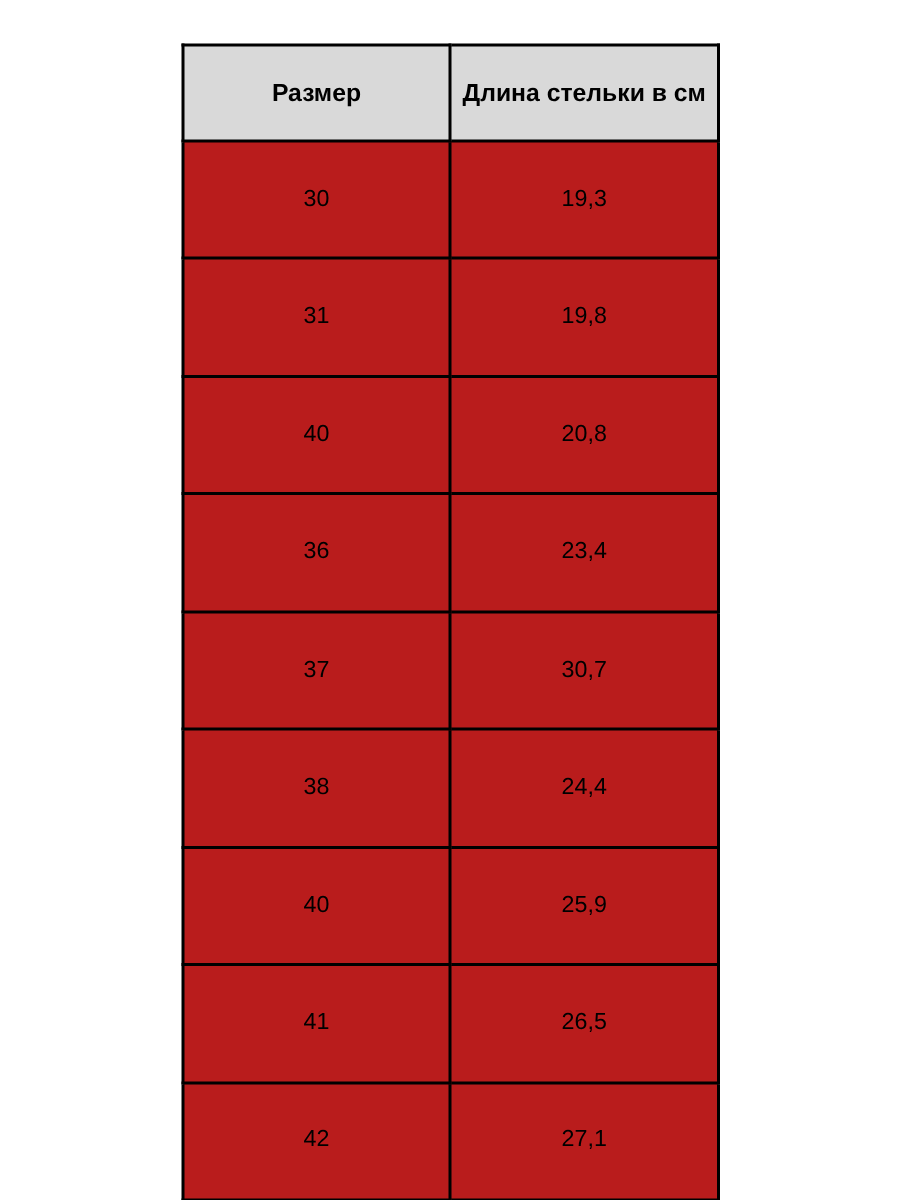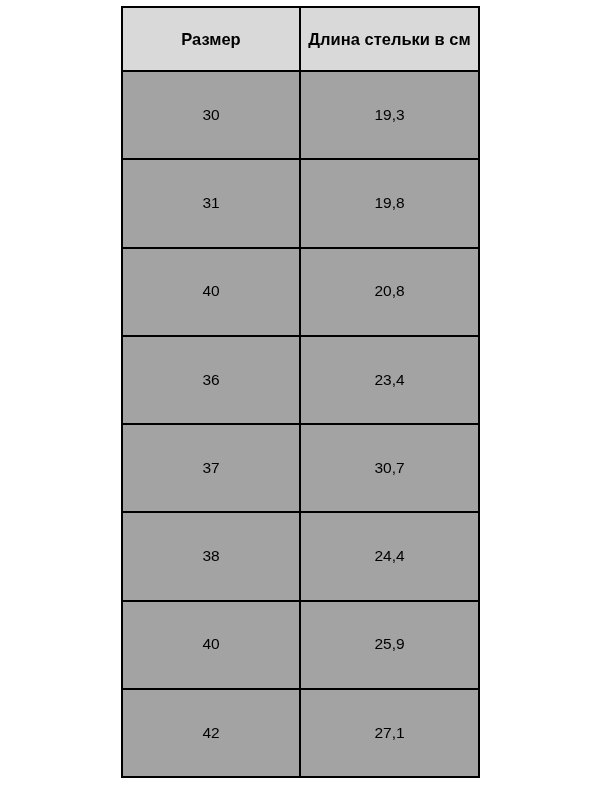--- a/index.html
+++ b/index.html
@@ -10,21 +10,21 @@
     width: 600px;
     height: 800px;
     background: #ffffff;
     font-family: "Liberation Sans", "DejaVu Sans", sans-serif;
     overflow: hidden;
   }
 
   #size-chart-wrapper {
     position: absolute;
     left: 121px;
-    top: 6px;
+    top: 29px;
     width: 357px;
     height: 716px;
   }
 
   table.size-table {
     width: 357px;
     height: 772px;
     border-collapse: collapse;
     table-layout: fixed;
     border: 2px solid #000000;
@@ -45,21 +45,21 @@
 
   table.size-table thead th {
     background: #d9d9d9;
     font-weight: bold;
     font-size: 16.5px;
     line-height: 1.35;
     height: 64px;
   }
 
   table.size-table tbody td {
-    background: #a3a3a3;
+    background: #b91c1c;
     font-weight: normal;
     font-size: 15.5px;
     line-height: 1.2;
     height: 54.3px;
   }
 </style>
 </head>
 <body>
 
 <div id="size-chart-wrapper">
@@ -97,18 +97,22 @@
         </tr>
         <tr>
           <td>38</td>
           <td>24,4</td>
         </tr>
         <tr>
           <td>40</td>
           <td>25,9</td>
         </tr>
         <tr>
+          <td>41</td>
+          <td>26,5</td>
+        </tr>
+        <tr>
           <td>42</td>
           <td>27,1</td>
         </tr>
       </tbody>
   </table>
 </div>
 
 </body></html>

